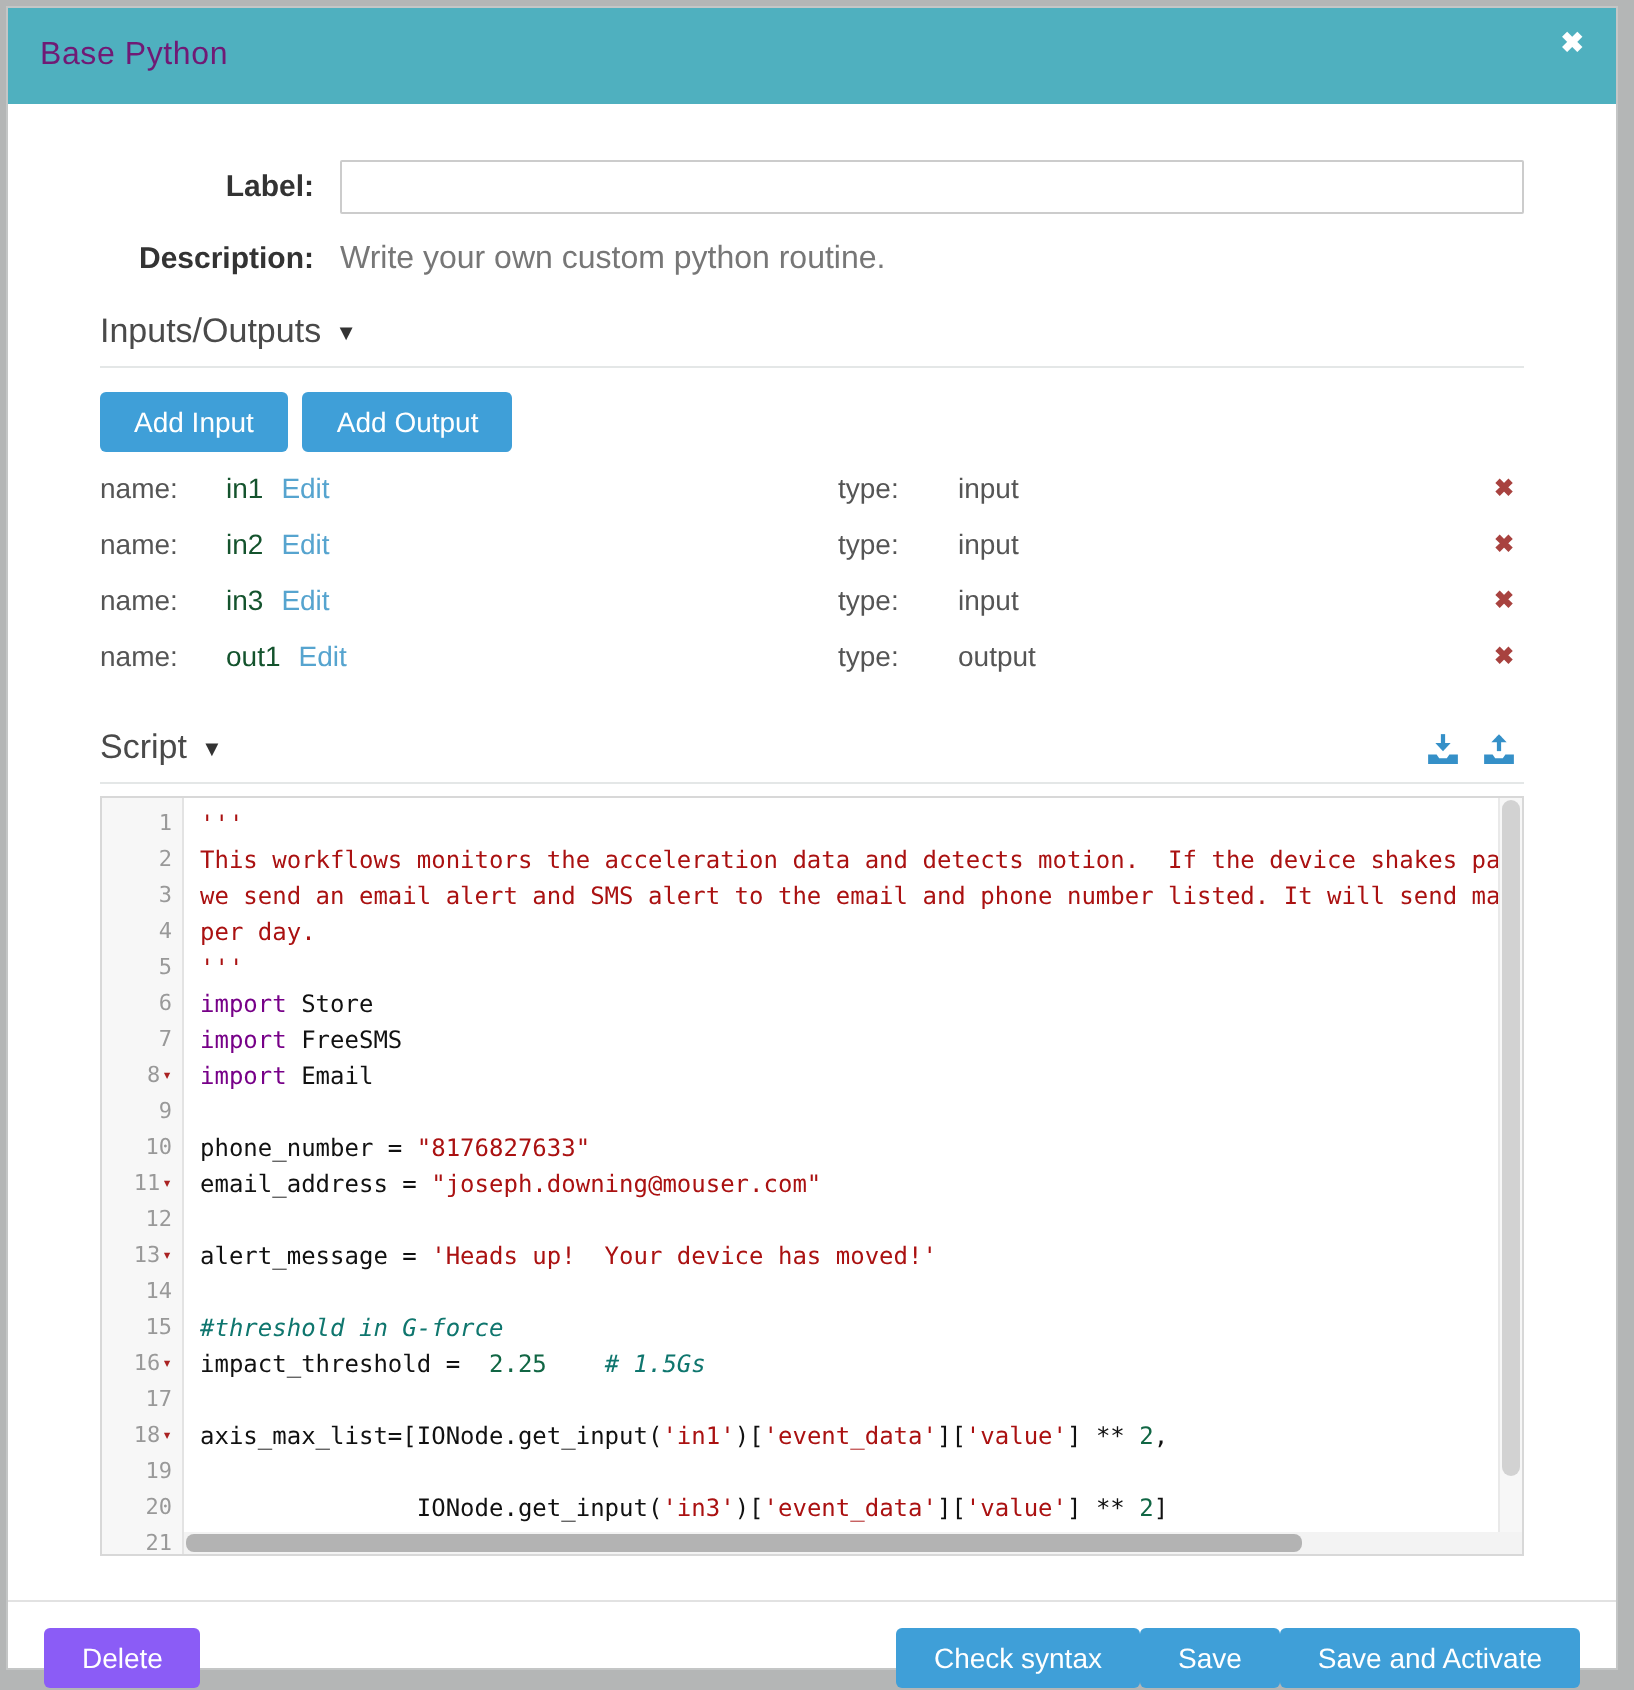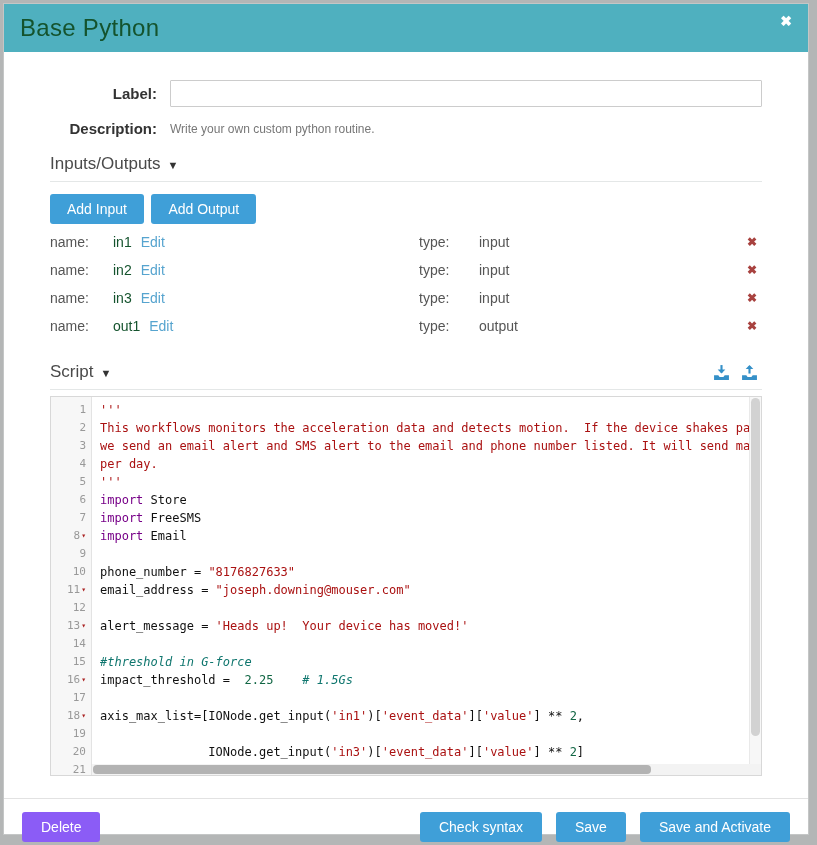--- a/index.html
+++ b/index.html
@@ -5,34 +5,34 @@
   * { margin:0; padding:0; box-sizing:border-box; }
   html,body { width:817px; height:845px; }
   body { font-family:"Liberation Sans", sans-serif; background:#b4b6b6; position:relative; }
 
   .modal { position:absolute; left:3px; top:3px; width:806px; height:832px;
            background:#fff; border:1px solid #c4c6c6; display:flex; flex-direction:column; }
 
   
   .hdr { height:48px; background:#4fb0bf; display:flex; align-items:center;
          padding:0 16px; flex:none; position:relative; }
-  .hdr-title { color:#14532d; font-size:24px; letter-spacing:.3px; }
+  .hdr-title { color:#701a75; font-size:16px; letter-spacing:.3px; }
   .close-btn { position:absolute; right:16px; top:10px; color:#fff; font-size:14px;
                font-weight:bold; cursor:pointer; line-height:1; }
 
   
   .bd { padding:28px 46px 0 46px; flex:1; }
 
   .form-row { display:flex; align-items:center; margin-bottom:13px; }
   .form-label { width:120px; text-align:right; padding-right:13px; font-size:15px;
                 color:#333; font-weight:700; flex:none; }
   .form-label.lite { font-weight:600; }
   .label-input { flex:1; height:27px; border:1px solid #ccc; border-radius:1px;
                  font-size:13px; padding:0 8px; color:#333; outline:none; }
-  .desc-text { font-size:12px; color:#777; padding-top:1px; }
+  .desc-text { font-size:16px; color:#777; padding-top:1px; }
 
   .sec-head { display:flex; align-items:center; font-size:17px; color:#4a4a4a; margin-bottom:7px; }
   .caret { font-size:11px; color:#333; margin-left:7px; padding-top:2px; }
   .rule { border-top:1px solid #e4e7e7; margin-bottom:12px; }
 
   .btn { display:inline-block; background:#3f9fd8; color:#fff; font-size:14px;
          border:none; border-radius:3px; padding:7px 17px; cursor:pointer;
          font-family:"Liberation Sans", sans-serif; }
   .add-btns .btn { margin-right:3px; }
 
@@ -75,21 +75,21 @@
              background:#f3f3f3; z-index:2; }
   .hscroll .thumb { position:absolute; left:1px; top:1px; height:9px; width:85%;
                     background:#b3b3b3; border-radius:4px; }
   .scroll-corner { position:absolute; right:0; bottom:0; width:12px; height:11px;
                    background:#f3f3f3; z-index:2; }
 
   
   .ftr { border-top:1px solid #e2e2e2; margin-top:22px; padding:13px 18px 0 18px;
          display:flex; align-items:center; }
   .btn-gray { background:#8b5cf6;text-align:right; }
-  .ftr-right { margin-left:auto; display:flex; gap:14px; }
+  .ftr-right { margin-left:auto; display:flex; }
   .ftr .btn { padding:7px 19px; }
 </style>
 </head>
 <body>
 
 <div class="modal">
 
   <div class="hdr">
     <span class="hdr-title">Base Python</span>
     <span class="close-btn">✖</span>

